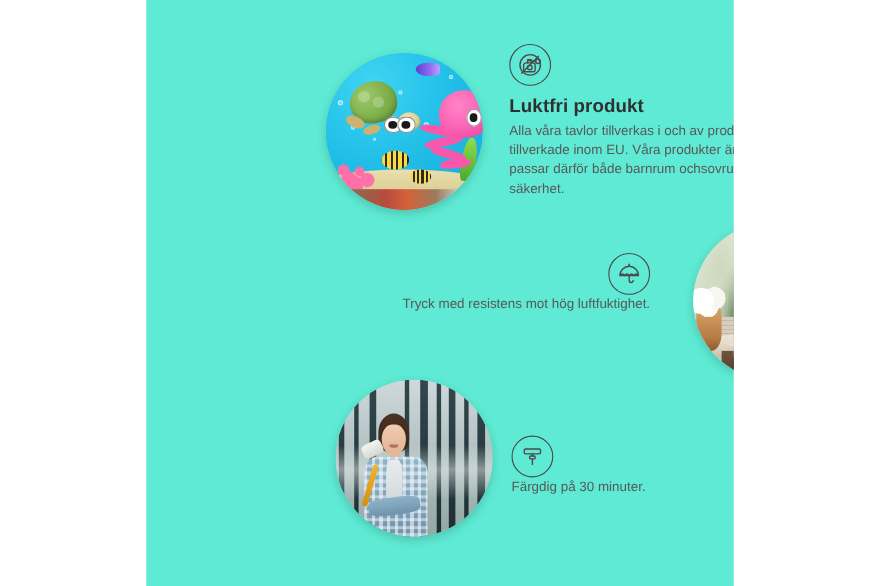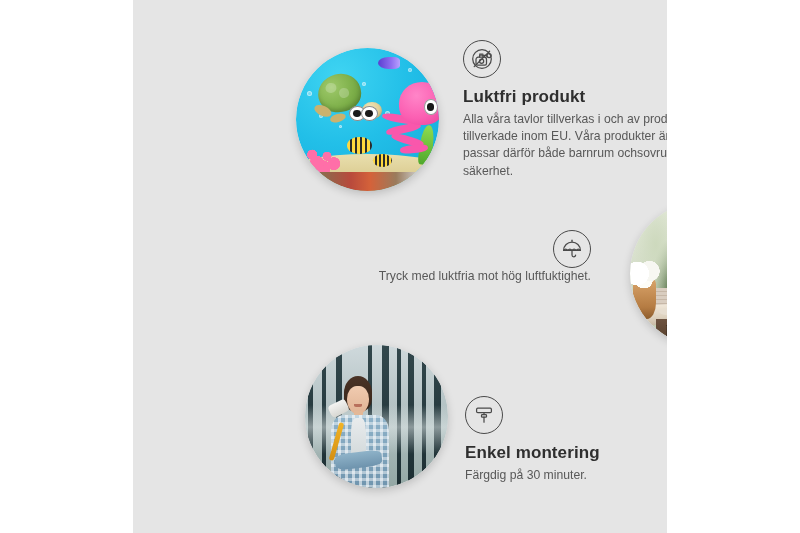--- a/index.html
+++ b/index.html
@@ -22,21 +22,21 @@
     background: #ffffff;
   }
 
   
   .panel {
     position: absolute;
     left: 133px;
     top: 0;
     width: 534px;
     height: 533px;
-    background: #e5e5e5;
+    background: #5eead4;
     overflow: hidden;
   }
 
   
   .photo {
     position: absolute;
     border-radius: 50%;
     overflow: hidden;
     box-shadow: 0 3px 9px rgba(0,0,0,0.17);
   }
@@ -436,32 +436,31 @@
             <path d="M4.6 14.4 a8.4 8.4 0 0 1 16.8 0 z"></path>
             <path d="M4.6 14.4 q2.1 -2.6 4.2 0"></path>
             <path d="M8.8 14.4 q2.1 -2.6 4.2 0"></path>
             <path d="M13 14.4 q2.1 -2.6 4.2 0"></path>
             <path d="M17.2 14.4 q2.1 -2.6 4.2 0"></path>
             <line x1="13" y1="5.5" x2="13" y2="4.2"></line>
             <path d="M13 14.4 v4.6 a1.8 1.8 0 0 0 3.6 0"></path>
           </svg>
         </div>
       </div>
-      <div class="feat-body">Tryck med luktfria mot hög luftfuktighet.</div>
+      <div class="feat-body">Tryck med resistens mot hög luftfuktighet.</div>
     </div>
 
     <div class="feature feat-3">
       <div class="icon-wrap">
         <div class="icon-circle">
           <svg width="26" height="26" viewBox="0 0 26 26" fill="none" stroke="#4a4a4a" stroke-width="1.25" stroke-linecap="round" stroke-linejoin="round">
             <rect x="5.6" y="6.2" width="14.8" height="4.4" rx="1.2"></rect>
             <path d="M13 10.6 v2.0"></path>
             <rect x="10.5" y="12.6" width="5.0" height="2.6" rx="0.8"></rect>
             <path d="M13 15.2 v5.0"></path>
           </svg>
         </div>
       </div>
-      <div class="feat-title">Enkel montering</div>
       <div class="feat-body">Färgdig på 30 minuter.</div>
     </div>
 
   </div>
 </div>
 
 </body></html>

